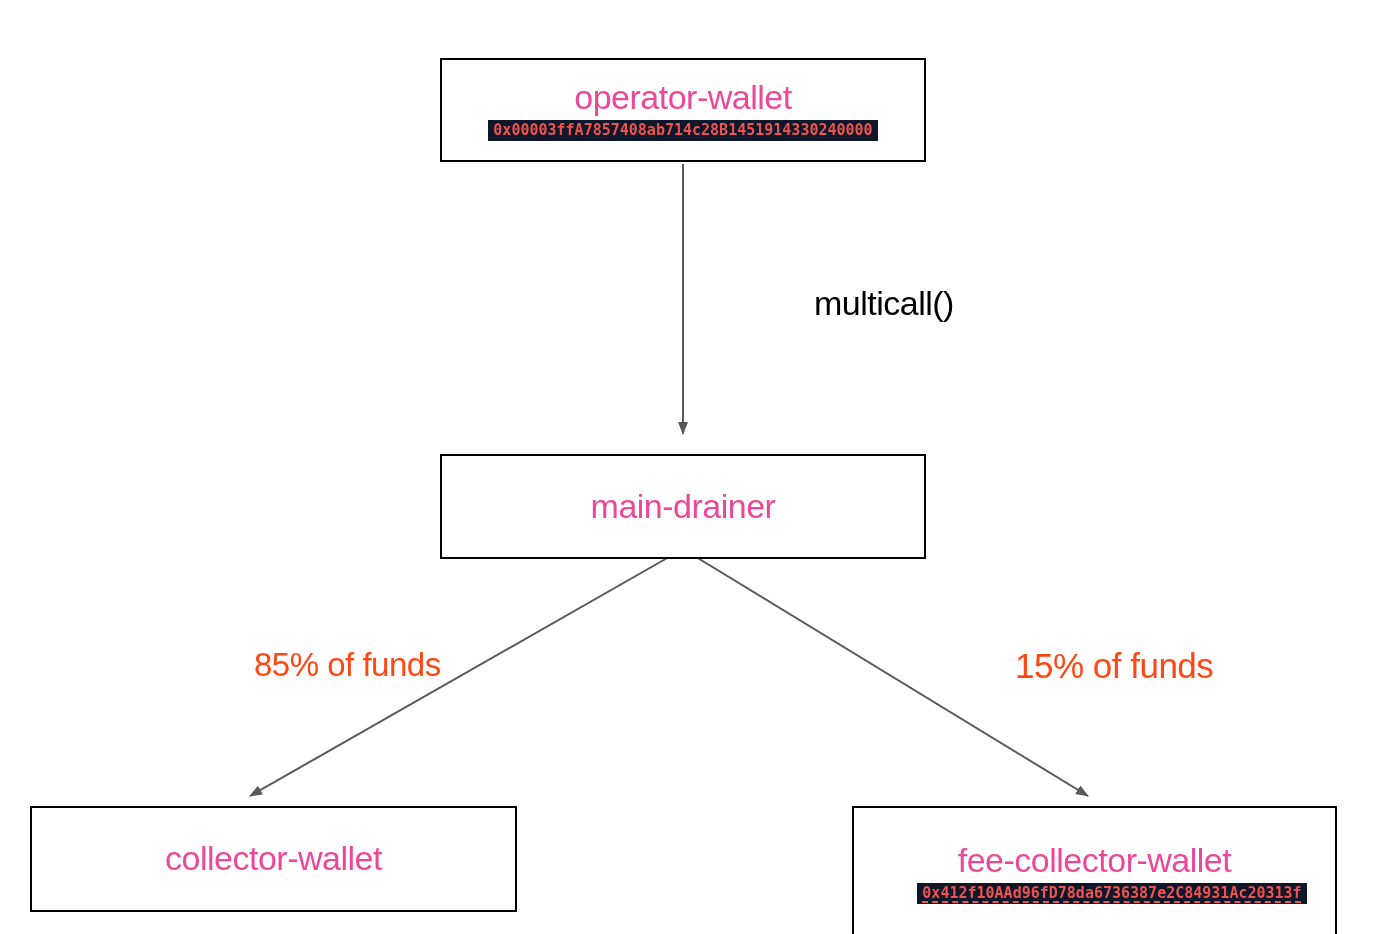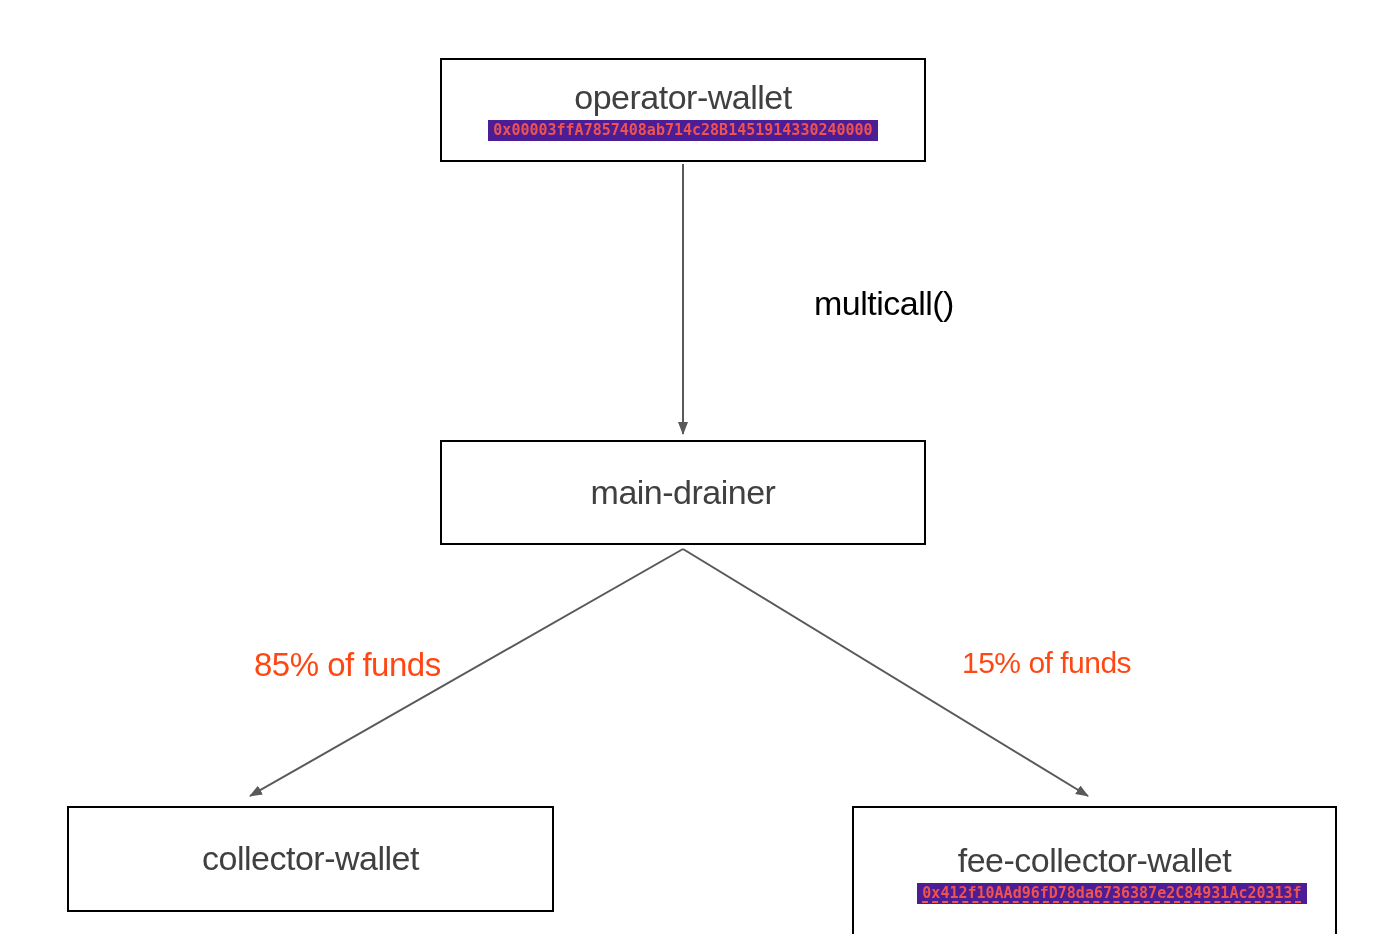--- a/index.html
+++ b/index.html
@@ -18,47 +18,47 @@
     border: 2px solid #000000;
     background: #ffffff;
     display: flex;
     flex-direction: column;
     align-items: center;
     justify-content: center;
     gap: 3px;
   }
   .node-title {
     font-size: 34px;
-    color: #404040;
+    color: #ec4899;
     letter-spacing: -0.5px;
     line-height: 1.1;
   }
   .node-address {
     font-family: "DejaVu Sans Mono", monospace;
     font-weight: bold;
     font-size: 15px;
-    background: #4c1d95;
+    background: #0f172a;
     padding: 1px 5px;
     line-height: 19px;
     white-space: nowrap;
   }
   .node-address.underlined {
     text-decoration: underline;
     text-decoration-style: dashed;
     text-decoration-thickness: 2px;
     text-underline-offset: 4px;
   }
   .node-operator      { left: 440px; top: 58px;  width: 486px; height: 104px; }
-  .node-drainer       { left: 440px; top: 440px; width: 486px; height: 105px; text-align: right; }
-  .node-collector     { left: 30px;  top: 806px; width: 487px; height: 106px; margin-left: 37px; }
+  .node-drainer       { left: 440px; top: 454px; width: 486px; height: 105px; text-align: right; }
+  .node-collector     { left: 30px;  top: 806px; width: 487px; height: 106px; }
   .node-fee-collector { left: 852px; top: 806px; width: 485px; height: 134px; }
   .edge-label { position: absolute; white-space: nowrap; }
   .edge-label-multicall { left: 814px; top: 284px; font-size: 34px; color: #000000; letter-spacing: -0.5px; }
   .edge-label-left  { left: 254px; top: 646px; font-size: 33px; letter-spacing: -0.5px; }
-  .edge-label-right { left: 962px; top: 646px; font-size: 30px; letter-spacing: -0.5px; }
+  .edge-label-right { left: 1015px; top: 646px; font-size: 35px; letter-spacing: -0.5px; }
 </style>
 </head>
 <body>
 
 <div class="canvas">
 
   <svg class="edges" width="1378" height="934" viewBox="0 0 1378 934">
     <defs>
       <marker id="arrowhead" markerUnits="userSpaceOnUse" markerWidth="16" markerHeight="14" refX="12" refY="5" orient="auto">
         <path d="M0,0 L13,5 L0,10 z" fill="#595959"></path>

